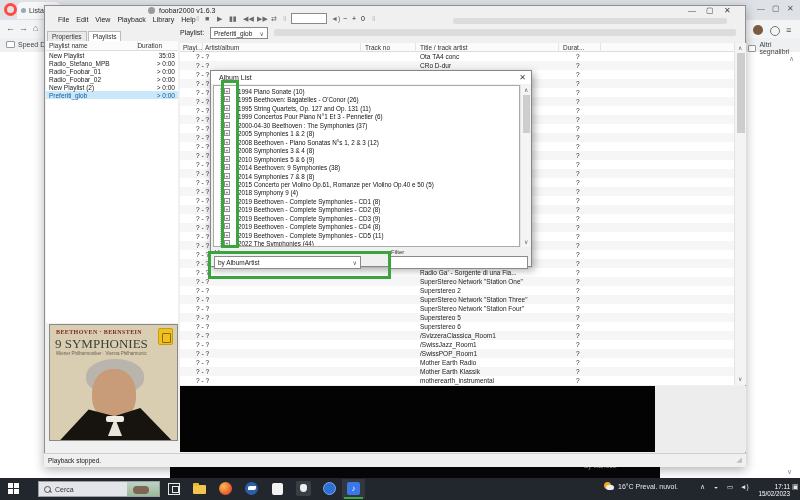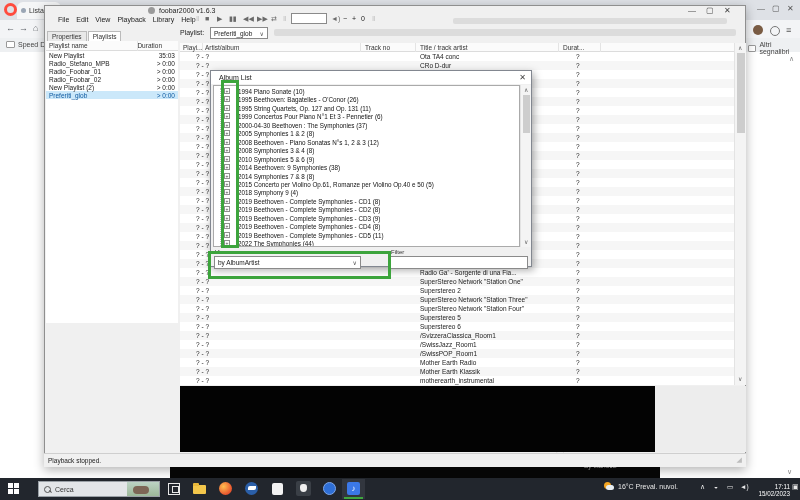--- a/index.html
+++ b/index.html
@@ -205,20 +205,33 @@
         <span>New Playlist (2)</span>
         <span>&gt; 0:00</span>
       </div>
       <div class="lp-row sel">
         <span>Preferiti_glob</span>
         <span>&gt; 0:00</span>
       </div>
     </div>
   <div class="abs" style="left:46px;top:441px;width:132px;height:12px;background:#f0f0f0;z-index:7;"></div>
 
+  <div class="abs art">
+    <div class="hair"></div>
+    <div class="face"></div>
+    <div class="suit"></div>
+    <div class="shirt"></div>
+    <div class="bow"></div>
+    <span class="l1">BEETHOVEN · BERNSTEIN</span>
+    <span class="l2">9 SYMPHONIES</span>
+    <span class="l3">Wiener Philharmoniker · Vienna Philharmonic</span>
+    <span class="dg">
+        <i></i>
+      </span>
+  </div>
 
   <div class="abs pane" style="left:180px;top:43px;width:566px;height:342px;z-index:6;"></div>
   <div class="abs hdr" style="left:180px;top:43px;width:566px;height:9px;z-index:7;">
     <span style="position:absolute;left:3px;top:1px;">Playi...</span>
     <span style="position:absolute;left:25px;top:1px;">Artist/album</span>
     <span style="position:absolute;left:185px;top:1px;">Track no</span>
     <span style="position:absolute;left:240px;top:1px;">Title / track artist</span>
     <span style="position:absolute;left:383px;top:1px;">Durat...</span>
     <span class="colsep" style="position:absolute;left:22px;top:0;height:9px;"></span>
     <span class="colsep" style="position:absolute;left:180px;top:0;height:9px;"></span>

